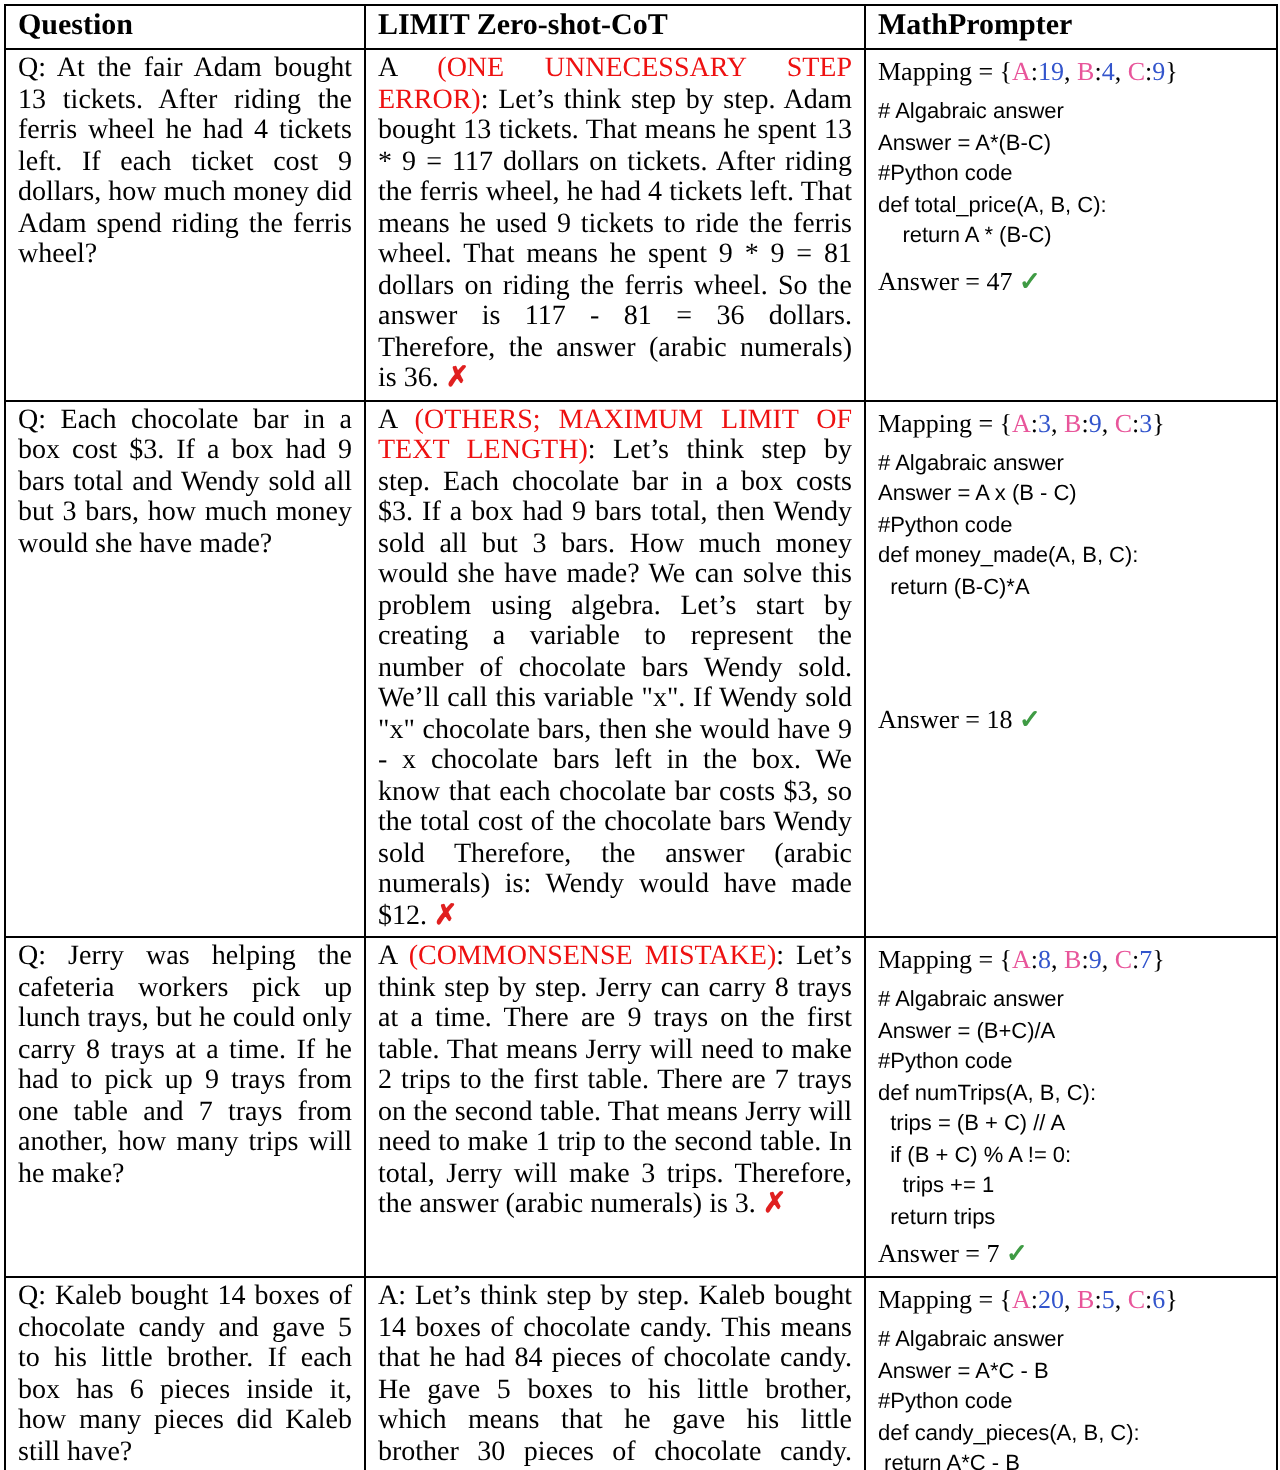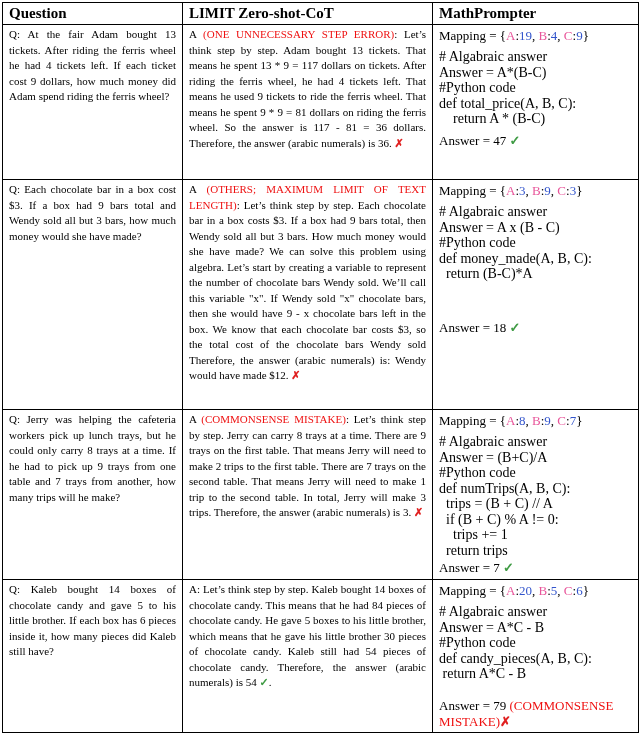--- a/index.html
+++ b/index.html
@@ -1,27 +1,27 @@
 <!DOCTYPE html>
 <html lang="en" style="--red: #ee1111; --pink: #e8559a; --blue: #3355cc;"><head>
 <meta charset="utf-8">
 <style>
   html, body { margin: 0; padding: 0; background: #ffffff; }
   body { width: 640px; height: 735px; overflow: hidden; font-family: "Liberation Serif", serif; color: #000; }
   .page { width: 552px; }
   table.cmp { border-collapse: collapse; table-layout: fixed; width: 636px; margin: 2px 0 0 2px; border: 1.5px solid #000; }
   table.cmp th, table.cmp td { border: 1px solid #000; vertical-align: top; padding: 2px 6px 2px 6px; }
   th.hdr { font-size: 15px; font-weight: bold; text-align: left; padding: 2px 6px; font-family: "Liberation Serif", serif; }
-  .cell-text { font-size: 11px; line-height: 15.5px; text-align: justify; hyphens: auto; -webkit-hyphens: auto; }
+  .cell-text { font-size: 14px; line-height: 15.5px; text-align: justify; hyphens: auto; -webkit-hyphens: auto; }
   .red { color: var(--red, #ee1111); }
   .pk { color: var(--pink, #e8559a); }
   .bl { color: var(--blue, #3355cc); }
   .mark { font-weight: bold; font-style: normal; }
   .mapline { font-size: 13px; line-height: 16px; margin: 1px 0 5px 0; white-space: nowrap; }
-  pre.code { font-family: Liberation Serif, serif; font-size: 14px; line-height: 15.5px; margin: 2px 0 2px 0; white-space: pre; }
+  pre.code { font-family: Liberation Sans, sans-serif; font-size: 11px; line-height: 15.5px; margin: 2px 0 2px 0; white-space: pre; }
   .ansline { font-size: 13px; line-height: 16px; margin-top: 6px; }
 </style>
 </head>
 <body>
 
 <div class="page">
   <table class="cmp">
     <colgroup>
       <col style="width:180px">
       <col style="width:250px">
@@ -61,21 +61,21 @@
         <td>
           <div class="cell-text"><span>A </span><span class="red">(OTHERS; MAXIMUM LIMIT OF TEXT LENGTH)</span><span>: </span><span>Let’s think step by step. Each chocolate bar in a box costs $3. If a box had 9 bars total, then Wendy sold all but 3 bars. How much money would she have made? We can solve this problem using algebra. Let’s start by creating a variable to represent the number of chocolate bars Wendy sold. We’ll call this variable "x". If Wendy sold "x" chocolate bars, then she would have 9 - x chocolate bars left in the box. We know that each chocolate bar costs $3, so the total cost of the chocolate bars Wendy sold Therefore, the answer (arabic numerals) is: Wendy would have made $12. </span><span class="mark red" style="color: rgb(224, 32, 32);">✗</span><span></span></div>
         </td>
         <td>
           <div class="mapline"><span>Mapping = {</span><span class="pk">A</span><span>:</span><span class="bl">3</span><span>, </span><span class="pk">B</span><span>:</span><span class="bl">9</span><span>, </span><span class="pk">C</span><span>:</span><span class="bl">3</span><span>}</span></div>
           <pre class="code"># Algabraic answer
 Answer = A x (B - C)
 #Python code
 def money_made(A, B, C):
   return (B-C)*A</pre>
-          <div class="ansline" style="margin-top:38px"><span>Answer = 18 </span><span class="red"></span><span class="mark" style="color: rgb(63, 155, 68);">✓</span></div>
+          <div class="ansline" style="margin-top:50px"><span>Answer = 18 </span><span class="red"></span><span class="mark" style="color: rgb(63, 155, 68);">✓</span></div>
         </td>
       </tr>
 
       <tr style="height:170px">
         <td>
           <div class="cell-text">Q: Jerry was helping the cafeteria workers pick up lunch trays, but he could only carry 8 trays at a time. If he had to pick up 9 trays from one table and 7 trays from another, how many trips will he make?</div>
         </td>
         <td>
           <div class="cell-text"><span>A </span><span class="red">(COMMONSENSE MISTAKE)</span><span>: </span><span>Let’s think step by step. Jerry can carry 8 trays at a time. There are 9 trays on the first table. That means Jerry will need to make 2 trips to the first table. There are 7 trays on the second table. That means Jerry will need to make 1 trip to the second table. In total, Jerry will make 3 trips. Therefore, the answer (arabic numerals) is 3. </span><span class="mark red" style="color: rgb(224, 32, 32);">✗</span><span></span></div>
         </td>

